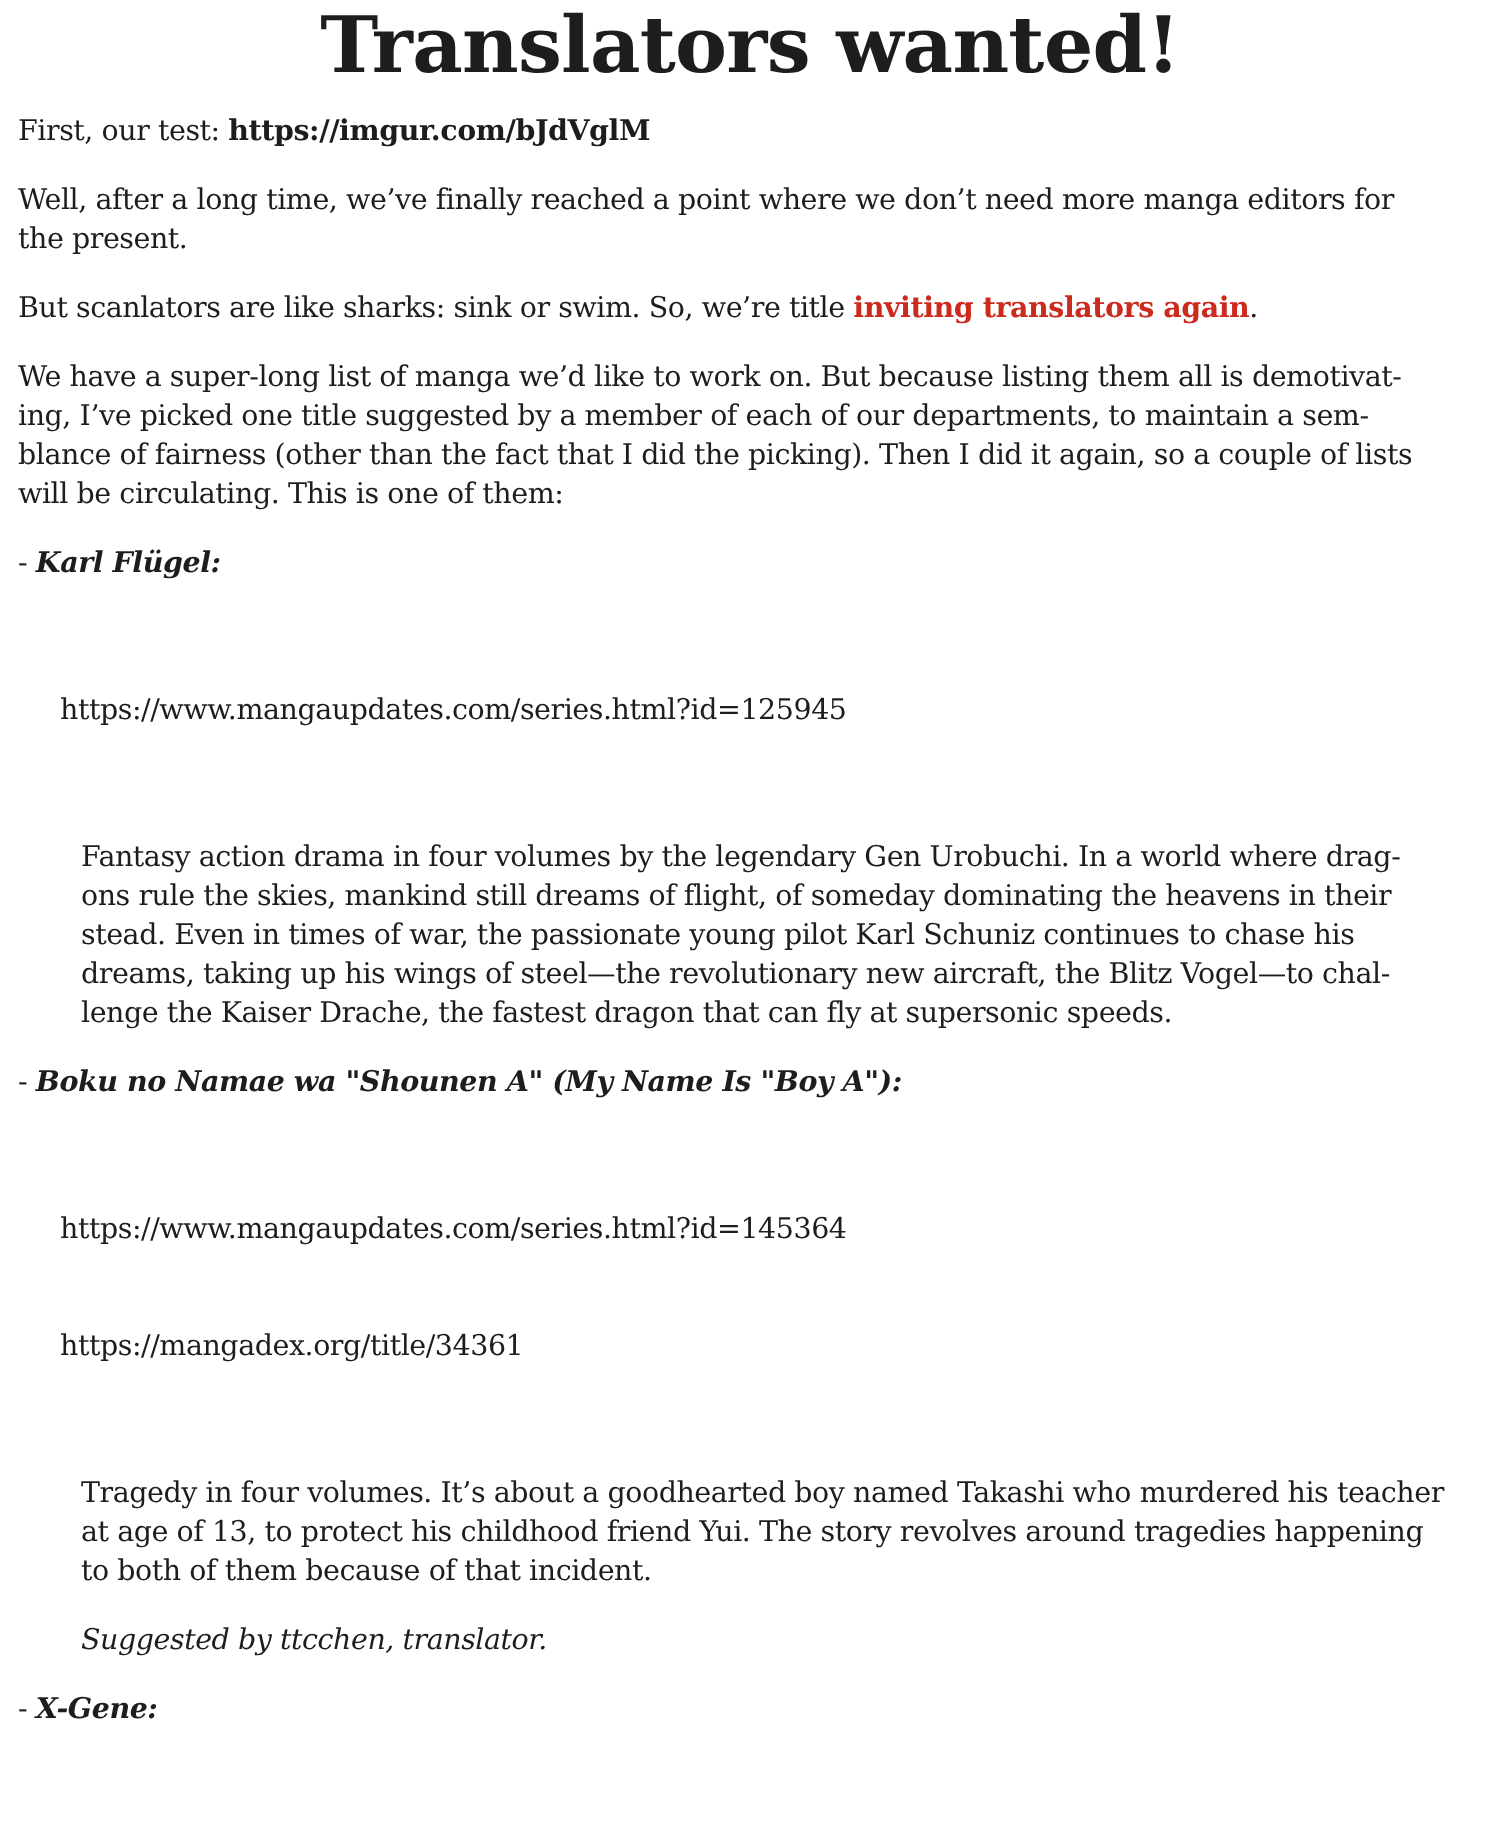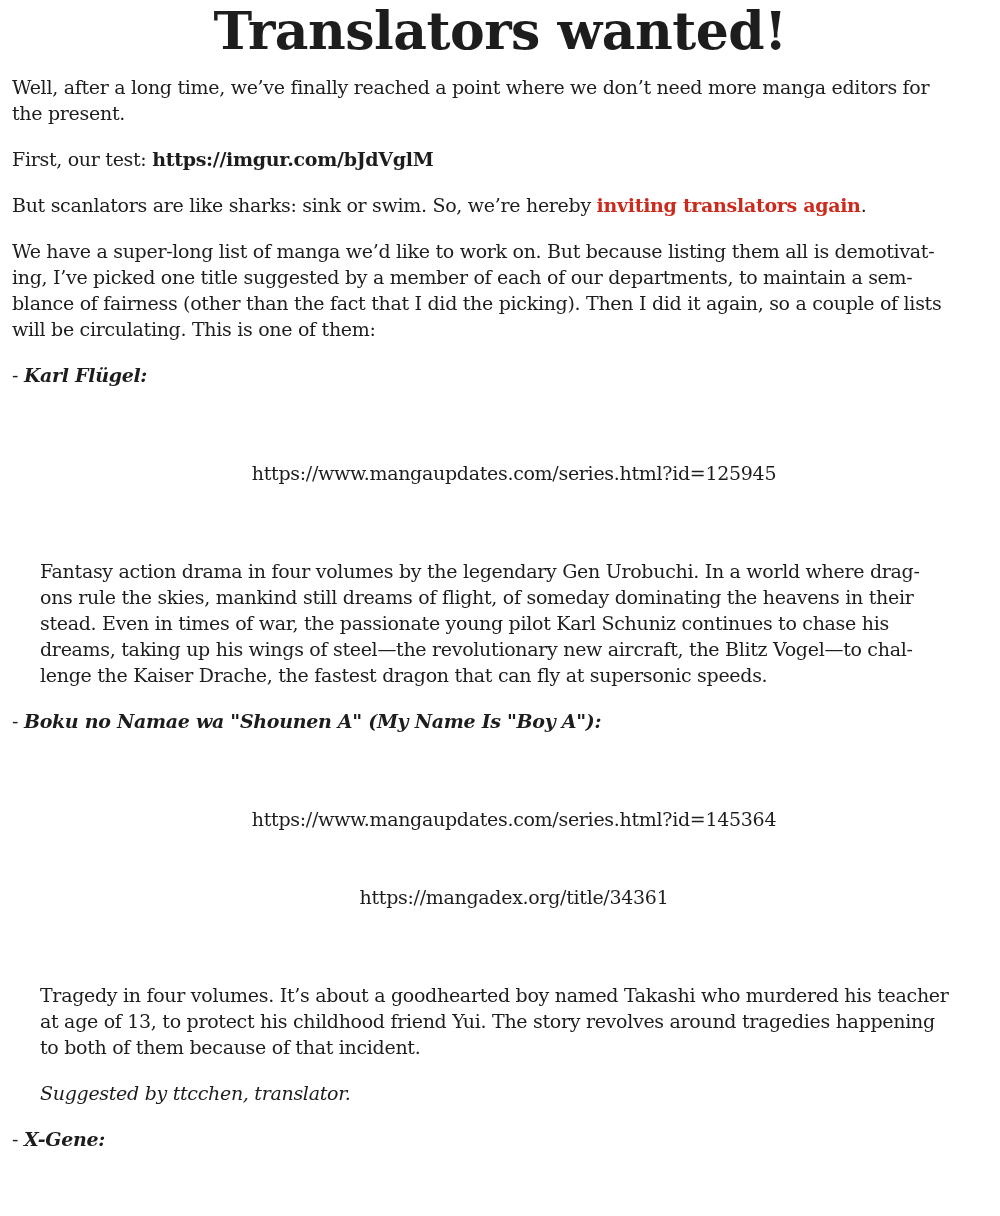--- a/index.html
+++ b/index.html
@@ -28,52 +28,52 @@
     font-size: 52px;
     line-height: 46px;
     font-weight: bold;
     letter-spacing: -0.5px;
     margin: 4px 0 16px 0;
   }
   .block {
     margin: 20px 0;
     white-space: pre;
   }
-  .indent { margin-left: 28px; }
+  .indent { margin-left: 42px; }
   .bold { font-weight: bold; }
   .entry-title {
     font-weight: bold;
     font-style: italic;
   }
   .entry-title .bullet {
     font-weight: normal;
     font-style: normal;
   }
   .links { margin: 20px 0 20px 28px; }
-  .links .link-line { white-space: pre; text-align: center; }
+  .links .link-line { white-space: pre; }
   .suggested { font-style: italic; }
   .accent {
     color: var(--accent-red);
     font-weight: bold;
   }
   em.inline-em { font-style: italic; }
 </style>
 </head>
 <body>
 
 <div class="content">
 
   <h1 class="page-title">Translators wanted!</h1>
 
+  <p class="block"><span>First, our test: </span><span class="bold">https://imgur.com/bJdVglM</span></p>
+
   <p class="block">Well, after a long time, we’ve finally reached a point where we don’t need more manga editors for
 the present.</p>
 
-  <p class="block"><span>First, our test: </span><span class="bold">https://imgur.com/bJdVglM</span></p>
-
-  <p class="block"><span>But scanlators are like sharks: sink or swim. So, we’re hereby </span><span class="accent">inviting translators again</span><span>.</span></p>
+  <p class="block"><span>But scanlators are like sharks: sink or swim. So, we’re title </span><span class="accent">inviting translators again</span><span>.</span></p>
 
   <p class="block">We have a super-long list of manga we’d like to work on. But because listing them all is demotivat-
 ing, I’ve picked one title suggested by a member of each of our departments, to maintain a sem-
 blance of fairness (other than the fact that I did the picking). Then I did it again, so a couple of lists
 will be circulating. This is one of them:</p>
 
   <div>
     <p class="block entry-title"><span class="bullet">- </span><span>Karl Flügel:</span></p>
     <div class="block links">
       <div class="link-line">https://www.mangaupdates.com/series.html?id=125945</div>

